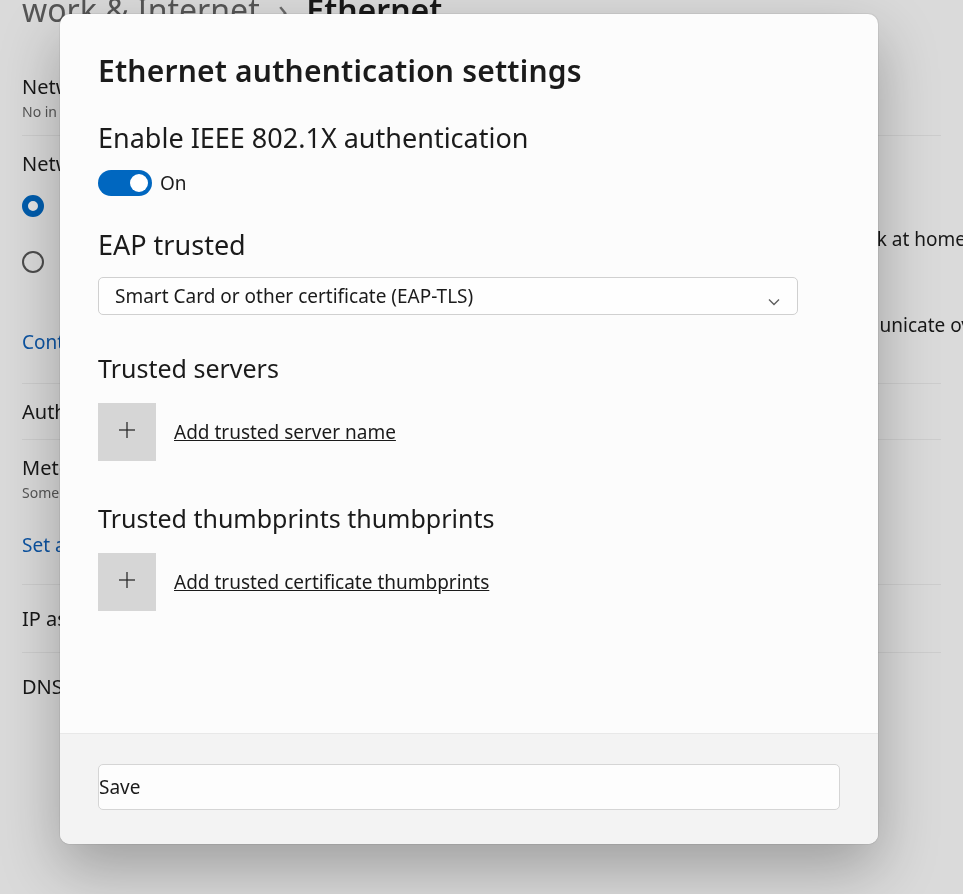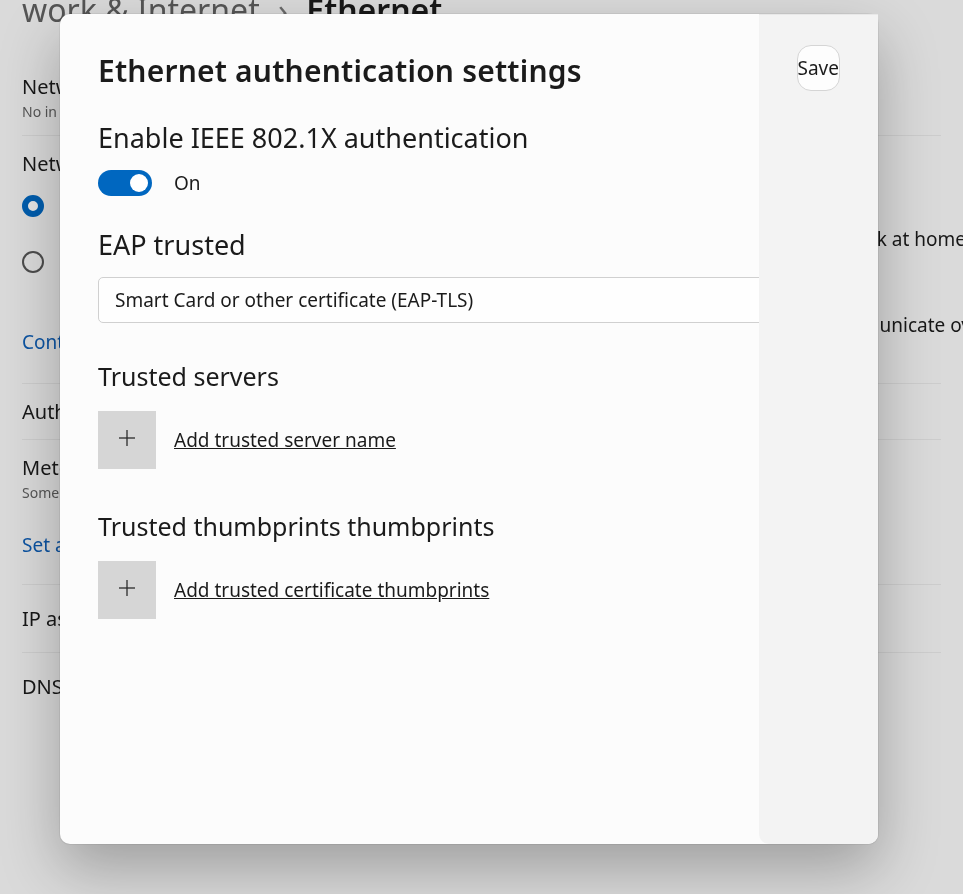--- a/index.html
+++ b/index.html
@@ -66,55 +66,55 @@
     position: absolute;
     left: 60px;
     top: 14px;
     width: 818px;
     height: 830px;
     background: #fcfcfc;
     border-radius: 10px;
     box-shadow: 0 24px 60px rgba(0,0,0,0.28), 0 0 0 1px rgba(0,0,0,0.05);
     z-index: 10;
     display: flex;
-    flex-direction: row;
+    flex-direction: column;
   }
   .modal-body {
     flex: 1;
     padding: 36px 38px 0 38px;
     overflow: hidden;
   }
   .modal-title {
     font-size: 30px;
     font-weight: 600;
     letter-spacing: 0.2px;
     margin-bottom: 28px;
   }
   .section-label {
     font-size: 27px;
     font-weight: 400;
     margin-bottom: 14px;
   }
 
   
-  .toggle-row { display:flex; align-items:center; gap:22px; margin-bottom: 30px; }
+  .toggle-row { display:flex; align-items:center; gap:8px; margin-bottom: 30px; }
   .toggle {
     width: 54px; height: 26px; border-radius: 26px;
     background: #0067c0; position: relative; cursor: pointer;
   }
   .toggle .knob {
     position:absolute; width:18px; height:18px; border-radius:50%;
     background:#fff; top:4px; right:4px;
   }
   .toggle-state { font-size: 19px; }
 
   
   .combo {
     width: 700px;
-    height: 46px;
+    height: 38px;
     border: 1px solid #d0d0d0;
     border-radius: 5px;
     background: #fefefe;
     display:flex; align-items:center;
     padding: 0 16px;
     justify-content: space-between;
     font-size: 19px;
     color: #1b1b1b;
     margin-bottom: 36px;
   }
@@ -147,23 +147,23 @@
     border-top: 1px solid #e8e8e8;
     padding: 30px 38px 34px 38px;
     display:flex; gap: 18px;
     border-radius: 0 0 10px 10px;
   }
   .footer-btn {
     flex:1;
     height: 46px;
     border: 1px solid #d5d5d5;
     background: #fdfdfd;
-    border-radius: 14px;
+    border-radius: 5px;
     font-size: 19px;
-    display:flex; align-items:center; justify-content:flex-end;
+    display:flex; align-items:center; justify-content:flex-start;
     cursor:pointer;
   }
 
   .rtext { position:absolute; right:-30px; font-size:19px; color:#1b1b1b; }
 </style>
 </head>
 <body>
 
 <div class="bg-page">
 

